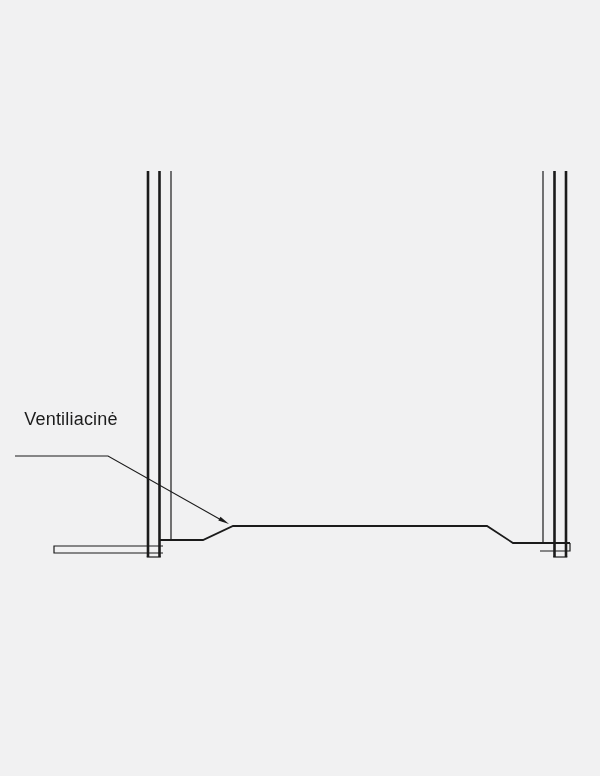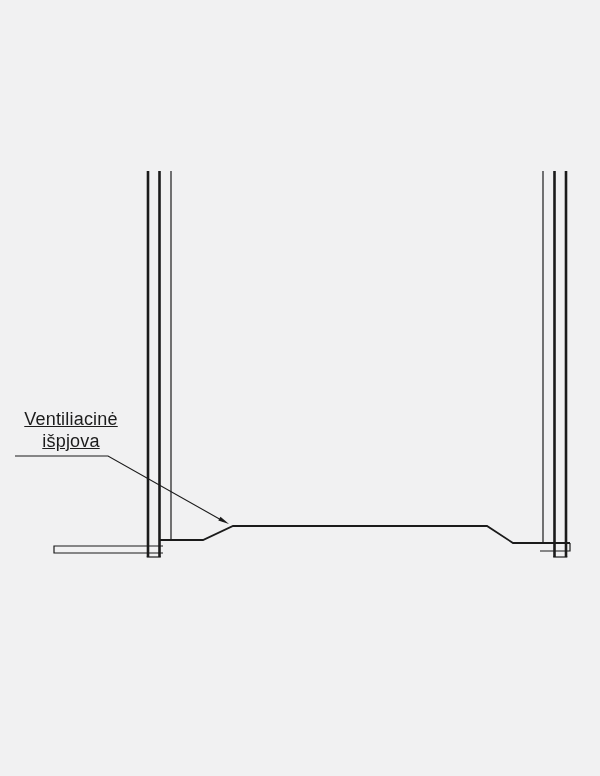--- a/index.html
+++ b/index.html
@@ -35,21 +35,20 @@
   .annotation-label {
     position: absolute;
     left: 8px;
     top: 408px;
     width: 126px;
     text-align: center;
     color: #1c1c1c;
     font-size: 18px;
     line-height: 22px;
     letter-spacing: 0.2px;
-    text-decoration: underline;
   }
 </style>
 </head>
 <body>
 
 <div class="stage">
 
   <svg class="drawing-svg" width="600" height="776" viewBox="0 0 600 776">
 
     <rect x="0" y="0" width="600" height="776" fill="#f1f1f2"></rect>
@@ -69,16 +68,15 @@
     <path d="M160 540 H203 L233 526 H487 L513 543 H570" stroke-width="1.8" stroke="#1b1b1b"></path>
 
     <path d="M540 551 H570 V543" stroke-width="1.2" stroke="#1b1b1b"></path>
 
     <polyline points="15,456 108,456 223,521" stroke-width="1.1" stroke="#1b1b1b"></polyline>
     <polygon points="229,524 218.3,520.5 220.5,516.7" fill="#1b1b1b"></polygon>
   </svg>
 
   <div class="annotation-label">
     <div>Ventiliacinė</div>
-    <div>išpjova</div>
   </div>
 
 </div>
 
 </body></html>

